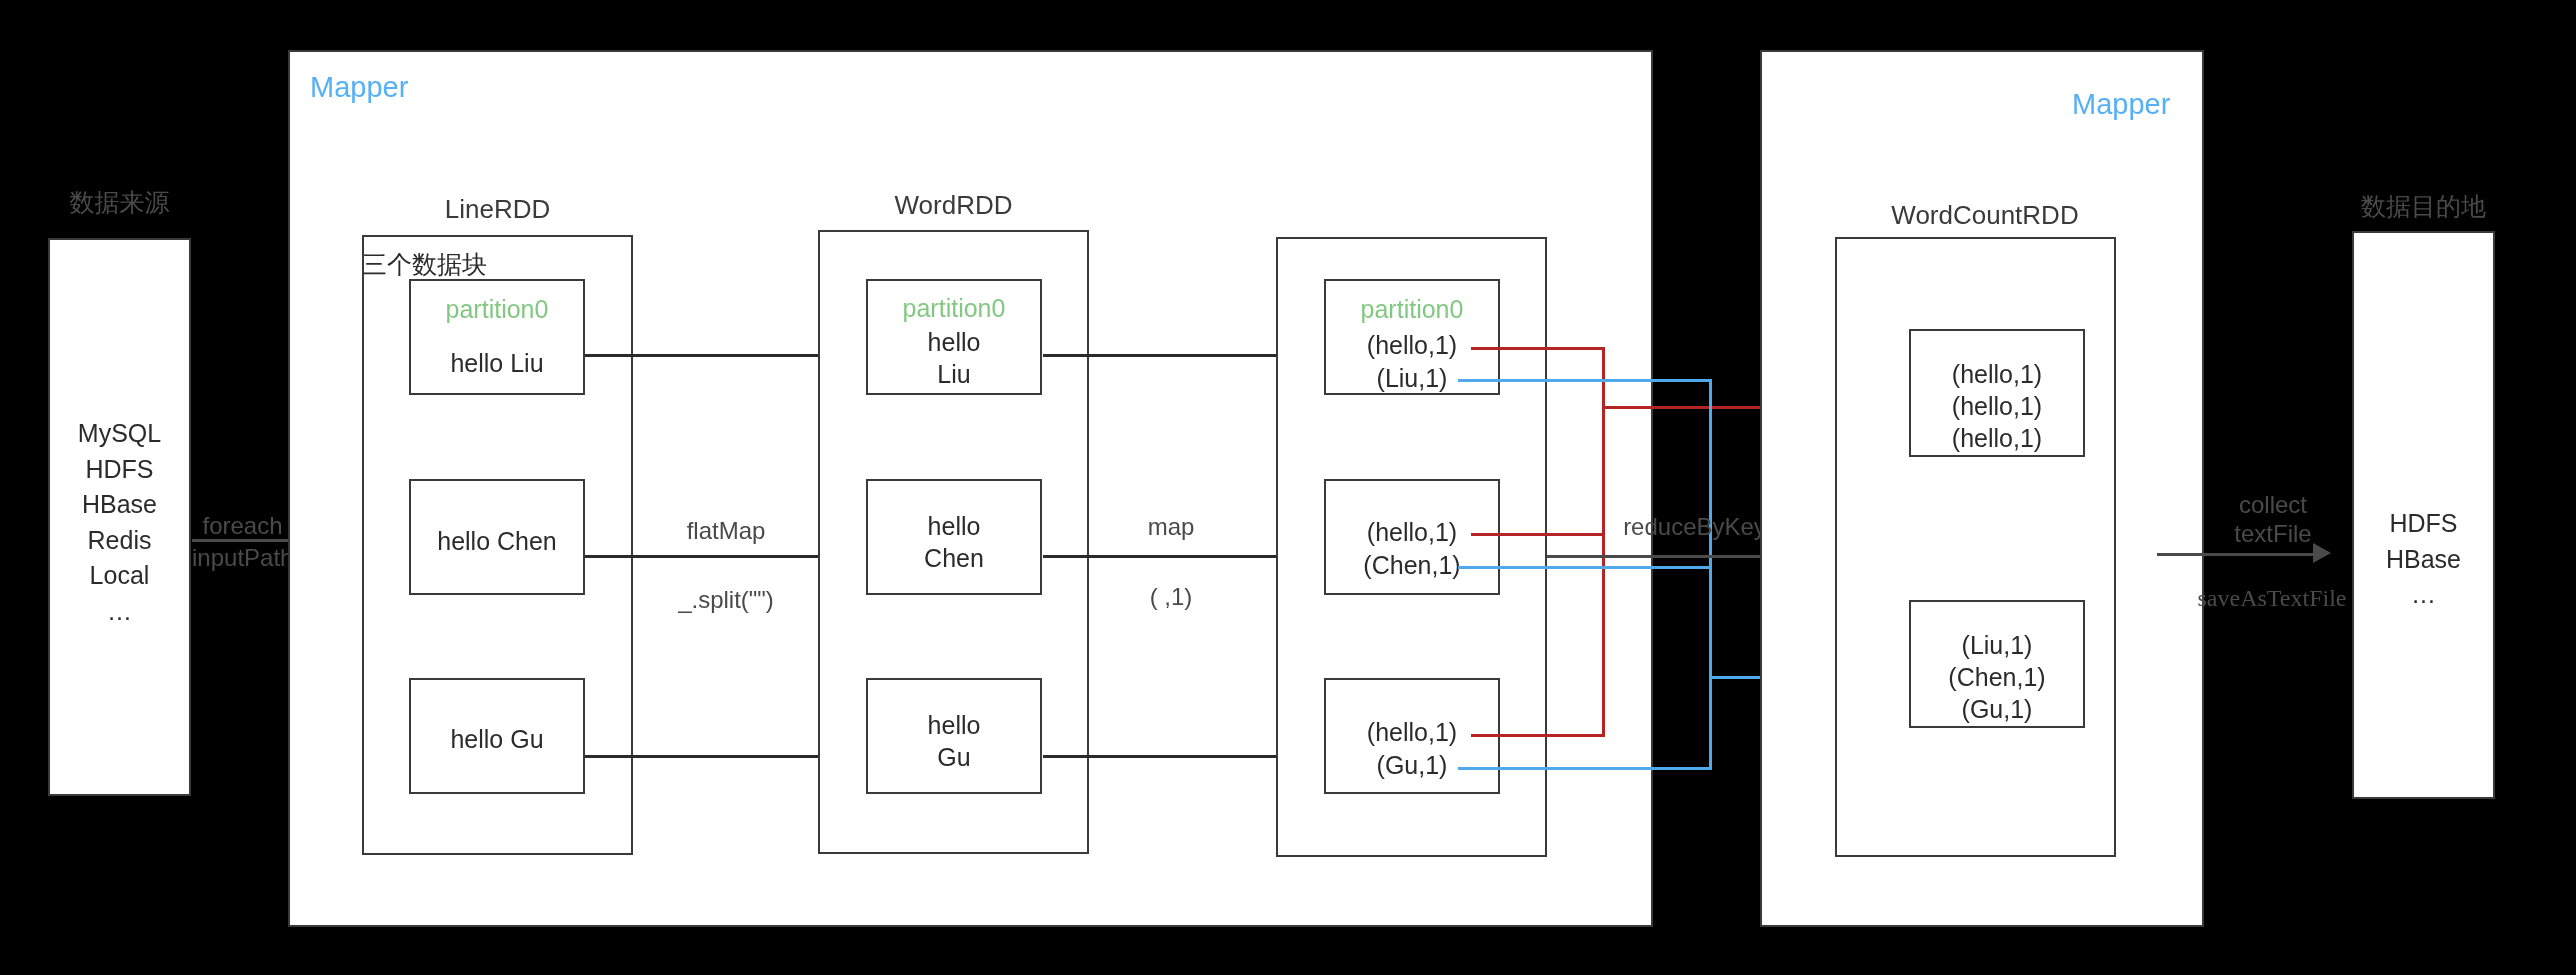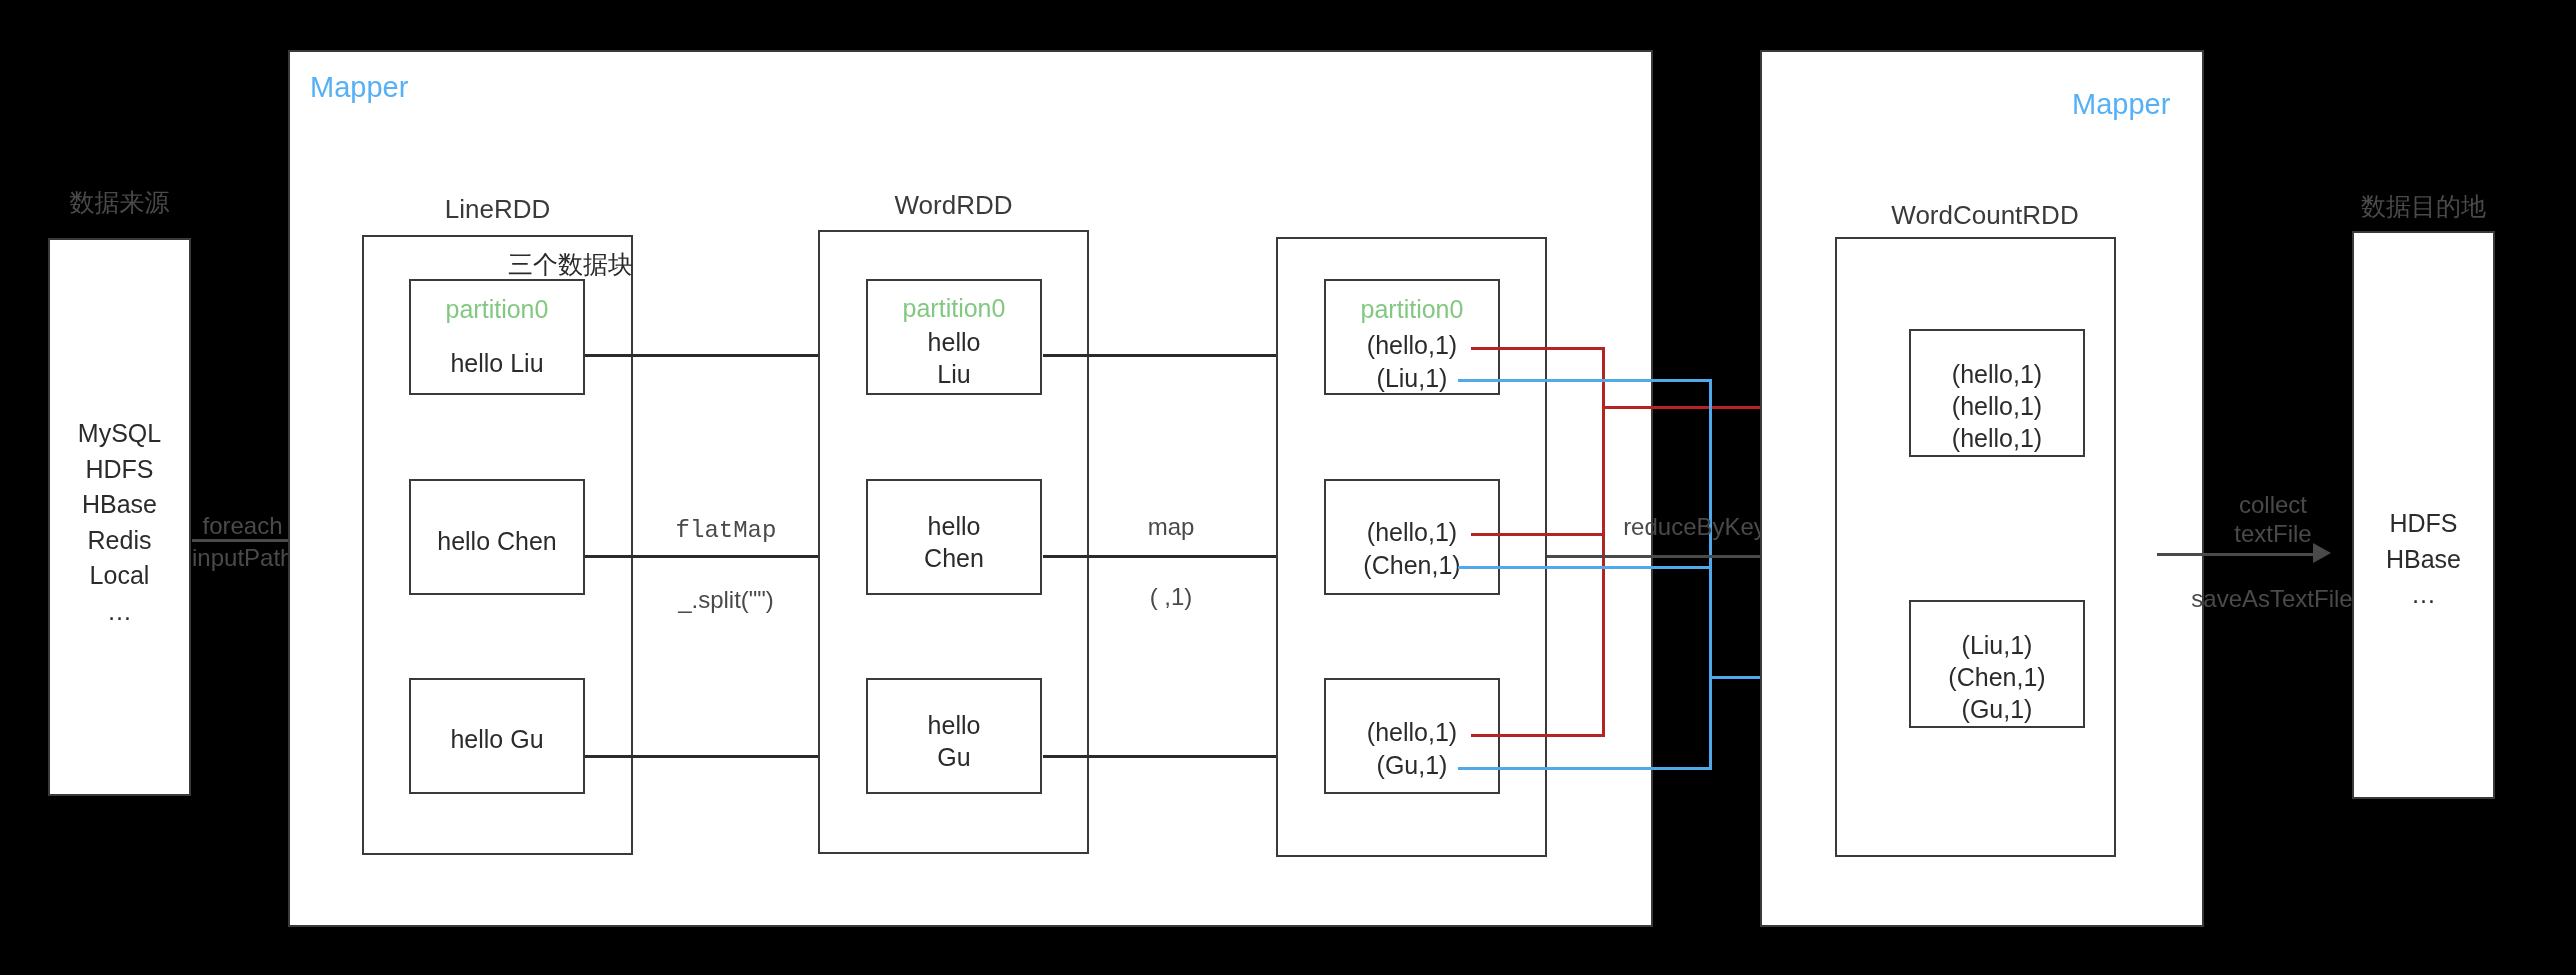--- a/index.html
+++ b/index.html
@@ -10,21 +10,21 @@
   .panel{position:absolute;box-sizing:border-box;background:#fff;border:2.9px solid #3a3a3a;}
   .lbl{position:absolute;white-space:pre;line-height:1.18;}
 
   .panel-title{font-size:29px;color:#55b0f5;}
   .grp-title{position:absolute;font-size:26px;color:#3a3a3a;text-align:center;white-space:nowrap;}
   .partition{font-size:25px;color:#82c882;text-align:center;white-space:nowrap;}
   .celltxt{font-size:25px;color:#2b2b2b;text-align:center;white-space:pre-line;line-height:1.28;}
   .srctxt{font-size:25px;color:#2b2b2b;text-align:center;line-height:1.42;white-space:pre-line;}
   .optxt{position:absolute;font-size:24px;color:#4a4a4a;text-align:center;white-space:pre-line;line-height:1.3;}
   .cn{font-size:25px;color:#4a4a4a;text-align:center;white-space:nowrap;}
-  .cn-dark{font-size:25px;color:#2b2b2b;text-align:right;white-space:nowrap;}
+  .cn-dark{font-size:25px;color:#2b2b2b;text-align:left;white-space:nowrap;}
 
   .line{position:absolute;background:#2b2b2b;}
   .h{height:2.9px;}
   .v{width:2.9px;}
   .red{background:#b42424;}
   .blu{background:#4fa9ea;}
 
   .arrow{position:absolute;width:0;height:0;border-style:solid;}
   .arrow-r{border-width:10.6px 0 10.6px 18.4px;border-color:transparent transparent transparent #2b2b2b;}
   .arrow-r.red{border-left-color:#b42424;background:none;}
@@ -60,21 +60,21 @@
   <div class="box" style="left:409px;top:279px;width:176px;height:116px;"></div>
   <div class="lbl partition" style="left:409px;top:295px;width:176px;">partition0</div>
   <div class="lbl celltxt" style="left:409px;top:347px;width:176px;">hello Liu</div>
 
   <div class="box" style="left:409px;top:479px;width:176px;height:116px;"></div>
   <div class="lbl celltxt" style="left:409px;top:525px;width:176px;">hello Chen</div>
 
   <div class="box" style="left:409px;top:678px;width:176px;height:116px;"></div>
   <div class="lbl celltxt" style="left:409px;top:723px;width:176px;">hello Gu</div>
 
-  <div class="optxt" style="left:639px;top:515px;width:174px;font-family:Liberation Mono, monospace;">flatMap</div>
+  <div class="optxt" style="left:639px;top:515px;width:174px;">flatMap</div>
   <div class="optxt" style="left:629px;top:584px;width:194px;">_.split("")</div>
 
   <div class="line h" style="left:585px;top:354px;width:268px;"></div>
   <div class="arrow arrow-r" style="left:838px;top:346px;"></div>
   <div class="line h" style="left:585px;top:555px;width:268px;"></div>
   <div class="arrow arrow-r" style="left:838px;top:546px;"></div>
   <div class="line h" style="left:585px;top:755px;width:268px;"></div>
   <div class="arrow arrow-r" style="left:838px;top:746px;"></div>
 
   <div class="grp-title" style="left:818px;top:190px;width:271px;">WordRDD</div>
@@ -147,21 +147,21 @@
 (hello,1)
 (hello,1)</div>
 
   <div class="box" style="left:1909px;top:600px;width:176px;height:128px;"></div>
   <div class="lbl celltxt" style="left:1909px;top:629px;width:176px;">(Liu,1)
 (Chen,1)
 (Gu,1)</div>
 
   <div class="optxt" style="left:2186px;top:489px;width:174px;">collect</div>
   <div class="optxt" style="left:2186px;top:518px;width:174px;">textFile</div>
-  <div class="optxt" style="left:2151px;top:583px;width:242px;">saveAsTextFile</div>
+  <div class="optxt" style="left:2151px;top:583px;width:242px;font-family:Liberation Serif, serif;">saveAsTextFile</div>
   <div class="line h" style="left:2157px;top:553px;width:165px;background:#4a4a4a;"></div>
   <div class="arrow arrow-r gray" style="left:2313px;top:543px;"></div>
 
   <div class="grp-title cn" style="left:2352px;top:190px;width:143px;">数据目的地</div>
   <div class="box" style="left:2352px;top:231px;width:143px;height:568px;"></div>
   <div class="lbl srctxt" style="left:2352px;top:506px;width:143px;">HDFS
 HBase
 …</div>
 
 </div>

